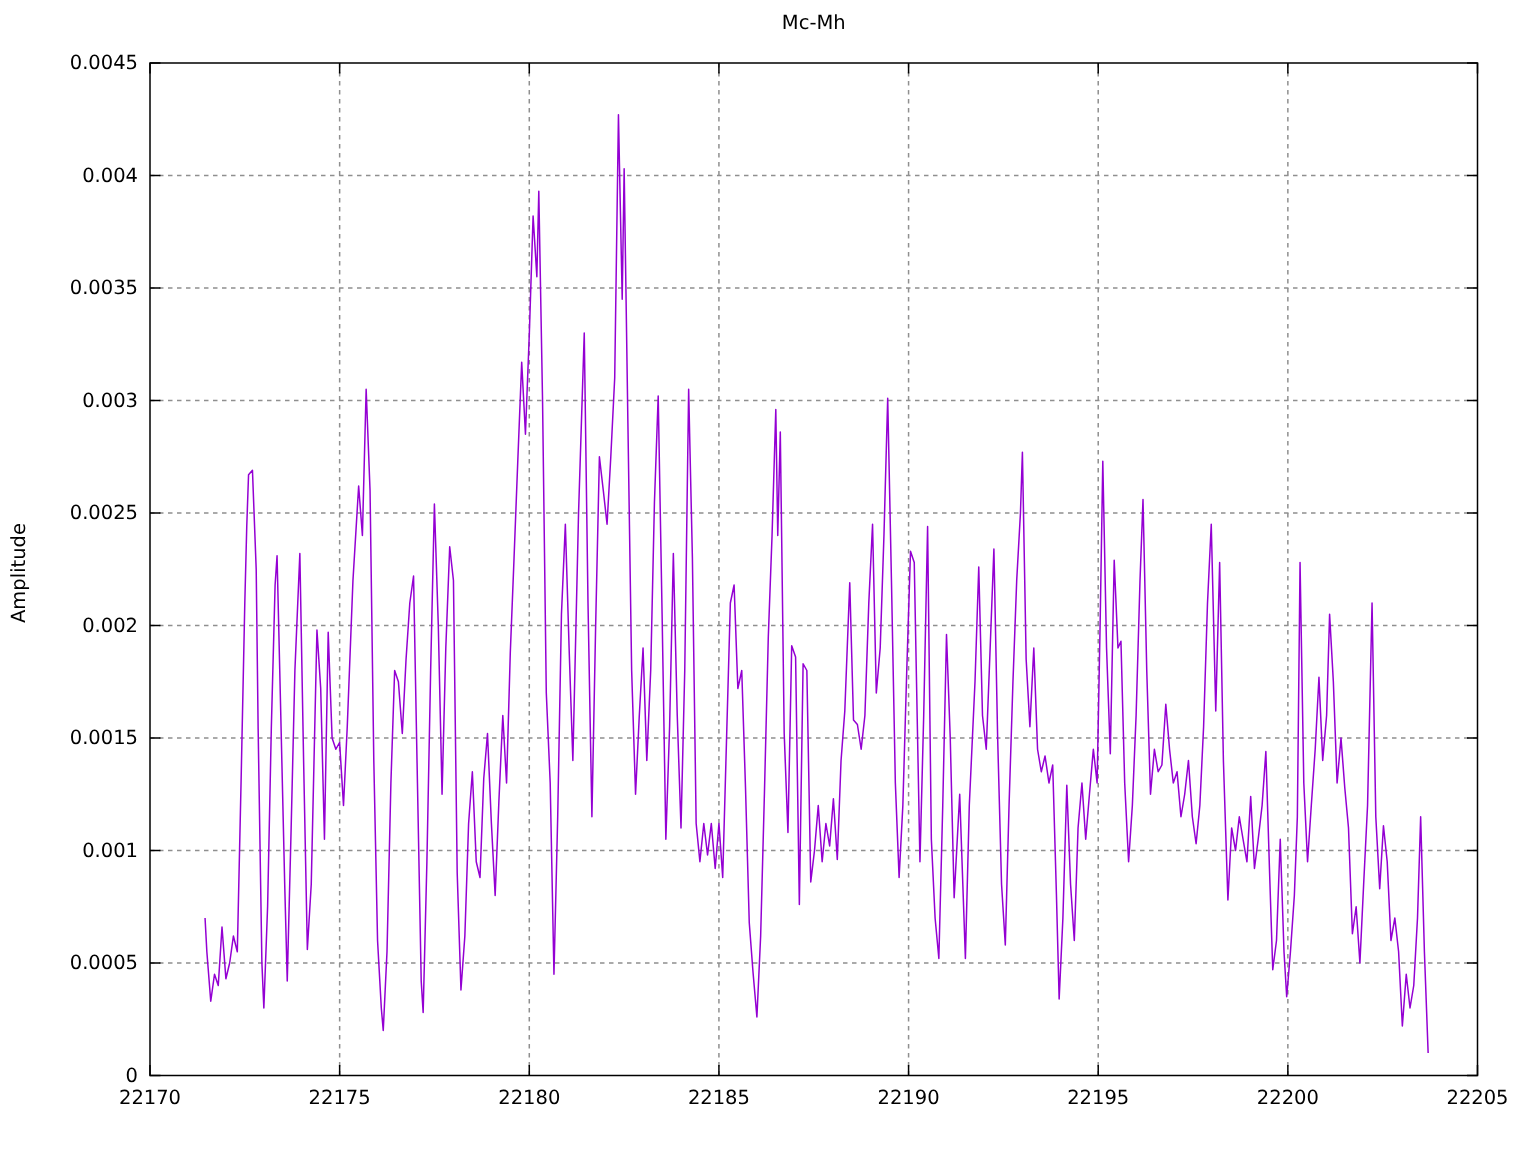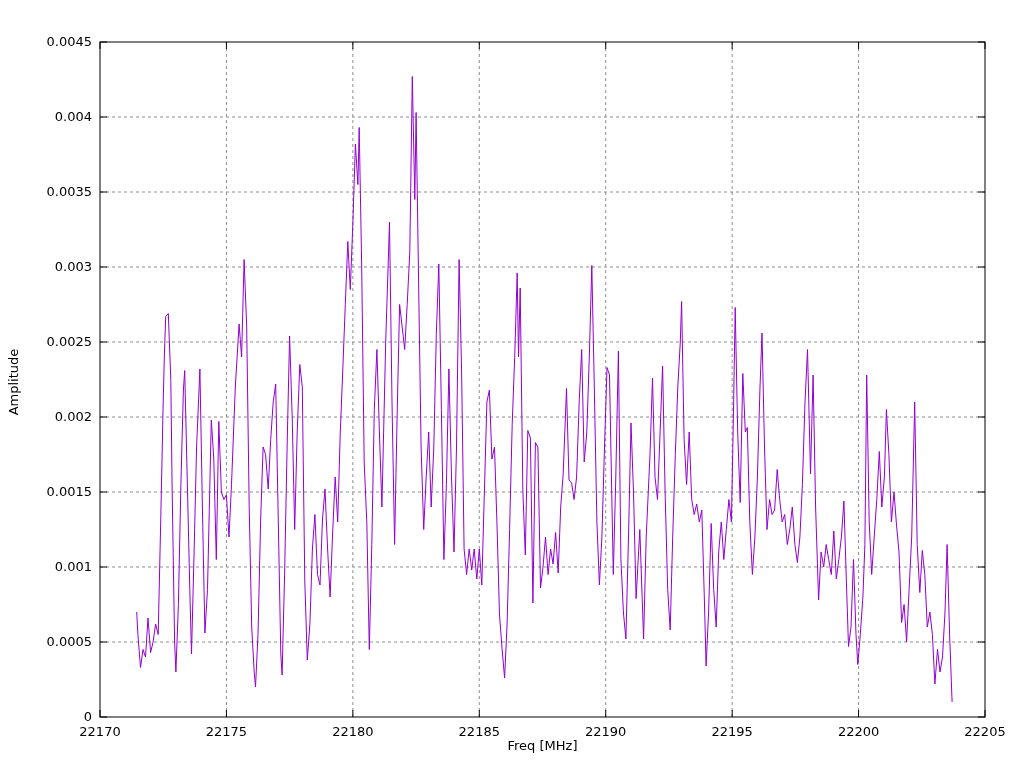--- a/index.html
+++ b/index.html
@@ -12,20 +12,21 @@
   .y-label{position:absolute;left:13px;top:382px;transform:translate(-50%,-50%) rotate(-90deg);
            font-size:13px;white-space:nowrap;}
   svg{position:absolute;left:0;top:0;}
   .gridline{stroke-dasharray:3,3;}
   text{font-family:"DejaVu Sans","Liberation Sans",sans-serif;}
 </style>
 </head>
 <body>
 
 <div class="stage">
+  <div class="chart-title">Mc-Mh</div>
   <div class="y-label">Amplitude</div>
   <svg id="plot" width="1024" height="768" viewBox="0 0 1024 768">
       <line x1="100" y1="717" x2="100" y2="710" stroke="#000000"></line>
       <line x1="100" y1="42" x2="100" y2="49" stroke="#000000"></line>
       <text x="100" y="736" text-anchor="middle" font-size="13" fill="#000000">22170</text>
       <line x1="226.42857142857142" y1="42" x2="226.42857142857142" y2="717" stroke="#8f8f8f" stroke-width="1" class="gridline"></line>
       <line x1="226.42857142857142" y1="717" x2="226.42857142857142" y2="710" stroke="#000000"></line>
       <line x1="226.42857142857142" y1="42" x2="226.42857142857142" y2="49" stroke="#000000"></line>
       <text x="226.42857142857142" y="736" text-anchor="middle" font-size="13" fill="#000000">22175</text>
       <line x1="352.85714285714283" y1="42" x2="352.85714285714283" y2="717" stroke="#8f8f8f" stroke-width="1" class="gridline"></line>
@@ -85,14 +86,13 @@
       <line x1="100" y1="117" x2="985" y2="117" stroke="#8f8f8f" stroke-width="1" class="gridline"></line>
       <line x1="100" y1="117" x2="107" y2="117" stroke="#000000"></line>
       <line x1="985" y1="117" x2="978" y2="117" stroke="#000000"></line>
       <text x="92" y="121" text-anchor="end" font-size="13" fill="#000000">0.004</text>
       <line x1="100" y1="42" x2="107" y2="42" stroke="#000000"></line>
       <line x1="985" y1="42" x2="978" y2="42" stroke="#000000"></line>
       <text x="92" y="46" text-anchor="end" font-size="13" fill="#000000">0.0045</text>
       <rect x="100" y="42" width="885" height="675" fill="none" stroke="#000000" stroke-width="1"></rect>
       <polyline points="136.7,612.0 137.9,634.5 140.5,667.5 143.0,649.5 145.5,657.0 148.0,618.0 150.6,652.5 153.1,642.0 155.6,624.0 158.2,634.5 160.7,522.0 163.2,402.0 164.5,351.0 165.7,316.5 168.3,313.5 170.8,379.5 172.1,486.0 174.6,642.0 175.9,672.0 178.4,604.5 180.9,484.5 183.4,390.0 184.7,370.5 187.2,477.0 189.8,589.5 191.5,654.0 194.1,552.0 196.6,447.0 199.9,369.0 202.4,507.0 204.9,633.0 207.5,589.5 211.3,420.0 213.8,459.0 216.3,559.5 218.8,421.5 221.4,492.0 223.9,499.5 226.4,495.0 229.0,537.0 231.5,484.5 235.3,387.0 239.1,324.0 241.6,357.0 244.1,259.5 246.7,327.0 249.2,507.0 251.7,627.0 254.2,672.0 255.5,687.0 258.0,634.5 260.6,522.0 263.1,447.0 265.6,454.5 268.2,489.0 270.7,439.5 273.2,402.0 275.7,384.0 278.3,522.0 280.8,654.0 282.1,675.0 284.6,574.5 287.1,447.0 289.6,336.0 292.2,417.0 294.7,529.5 297.2,432.0 299.8,364.5 302.3,387.0 304.8,582.0 307.3,660.0 309.9,624.0 312.4,549.0 314.9,514.5 317.5,574.5 320.0,585.0 322.5,519.0 325.0,489.0 327.6,549.0 330.1,597.0 332.6,534.0 335.2,477.0 337.7,522.0 340.2,435.0 342.7,372.0 345.3,304.5 347.8,241.5 350.3,289.5 352.9,222.0 355.4,144.0 357.9,184.5 359.2,127.5 361.7,267.0 364.2,462.0 366.8,522.0 369.3,649.5 371.8,544.5 374.3,409.5 376.9,349.5 379.4,432.0 381.9,507.0 385.7,342.0 389.5,222.0 392.0,402.0 394.6,544.5 397.1,417.0 399.6,304.5 402.2,327.0 404.7,349.5 407.2,304.5 409.8,252.0 412.3,76.5 414.8,199.5 416.1,112.5 418.6,282.0 421.1,447.0 423.7,529.5 426.2,477.0 428.7,432.0 431.2,507.0 433.8,447.0 436.3,334.5 438.8,264.0 441.4,409.5 443.9,559.5 446.4,484.5 448.9,369.0 451.5,477.0 454.0,552.0 456.5,447.0 459.1,259.5 461.6,372.0 464.1,549.0 466.6,574.5 469.2,549.0 471.7,570.0 474.2,549.0 476.8,579.0 479.3,549.0 481.8,585.0 484.3,495.0 486.9,402.0 489.4,390.0 491.9,459.0 494.5,447.0 497.0,525.0 499.5,615.0 502.0,648.0 504.6,678.0 507.1,624.0 509.6,529.5 512.2,424.5 514.7,357.0 517.2,273.0 518.5,357.0 520.2,288.0 522.8,489.0 525.3,555.0 527.8,430.5 530.4,438.0 532.9,603.0 535.4,442.5 537.9,447.0 540.5,588.0 543.0,567.0 545.5,537.0 548.1,574.5 550.6,549.0 553.1,564.0 555.6,532.5 558.2,573.0 560.7,507.0 563.2,474.0 566.5,388.5 569.0,480.0 571.6,483.0 574.1,499.5 576.6,477.0 579.2,402.0 581.7,349.5 584.2,462.0 586.8,432.0 589.3,357.0 591.8,265.5 594.3,387.0 596.9,522.0 599.4,585.0 601.9,537.0 604.5,447.0 607.0,367.5 609.5,375.0 613.3,574.5 615.8,477.0 618.4,351.0 620.9,559.5 623.4,612.0 625.9,639.0 628.5,537.0 631.0,423.0 633.5,492.0 636.1,598.5 639.8,529.5 643.6,639.0 646.2,537.0 650.0,454.5 652.5,378.0 655.0,477.0 657.5,499.5 660.1,432.0 662.6,366.0 665.1,492.0 667.7,589.5 670.2,630.0 672.7,537.0 675.3,454.5 677.8,387.0 680.3,342.0 681.6,301.5 684.1,439.5 686.6,484.5 689.2,432.0 691.7,499.5 694.2,514.5 696.7,504.0 699.3,522.0 701.8,510.0 704.3,597.0 706.1,666.0 708.6,612.0 711.2,523.5 713.7,589.5 716.2,627.0 718.7,552.0 721.3,522.0 723.8,559.5 726.3,529.5 728.9,499.5 731.4,522.0 733.4,417.0 735.2,307.5 737.7,432.0 740.2,502.5 742.8,373.5 745.3,432.0 747.3,427.5 749.8,522.0 752.4,574.5 754.9,537.0 757.4,477.0 760.0,387.0 762.0,333.0 764.5,447.0 767.0,529.5 769.6,499.5 772.1,514.5 774.6,510.0 777.2,469.5 779.7,499.5 782.2,522.0 784.7,514.5 787.3,544.5 789.8,529.5 792.3,507.0 794.9,544.5 797.4,562.5 799.9,537.0 802.4,484.5 805.0,402.0 807.5,349.5 810.5,474.0 813.1,375.0 815.6,507.0 818.6,600.0 821.1,552.0 823.7,567.0 826.2,544.5 828.7,559.5 831.3,574.5 833.8,531.0 836.3,579.0 838.8,559.5 841.4,537.0 843.9,501.0 846.4,582.0 848.5,646.5 851.0,627.0 853.5,559.5 856.0,634.5 857.8,664.5 860.3,634.5 862.9,597.0 864.9,544.5 866.7,375.0 869.2,522.0 871.7,574.5 874.2,537.0 876.8,499.5 879.3,451.5 881.8,507.0 884.4,477.0 886.4,409.5 888.9,454.5 891.4,522.0 894.0,492.0 896.5,525.0 899.0,552.0 901.6,622.5 904.1,604.5 906.6,642.0 909.1,589.5 911.7,537.0 914.7,402.0 917.2,544.5 919.8,592.5 922.3,550.5 924.8,574.5 927.3,627.0 929.9,612.0 932.4,634.5 934.9,684.0 937.5,649.5 940.0,672.0 942.5,657.0 945.0,612.0 947.1,544.5 949.6,634.5 952.1,702.0" fill="none" stroke="#9400d3" stroke-width="1" stroke-linejoin="round"></polyline>
     </svg>
-  <div class="x-label">Freq [MHz]</div>
 </div>
 
 </body></html>

